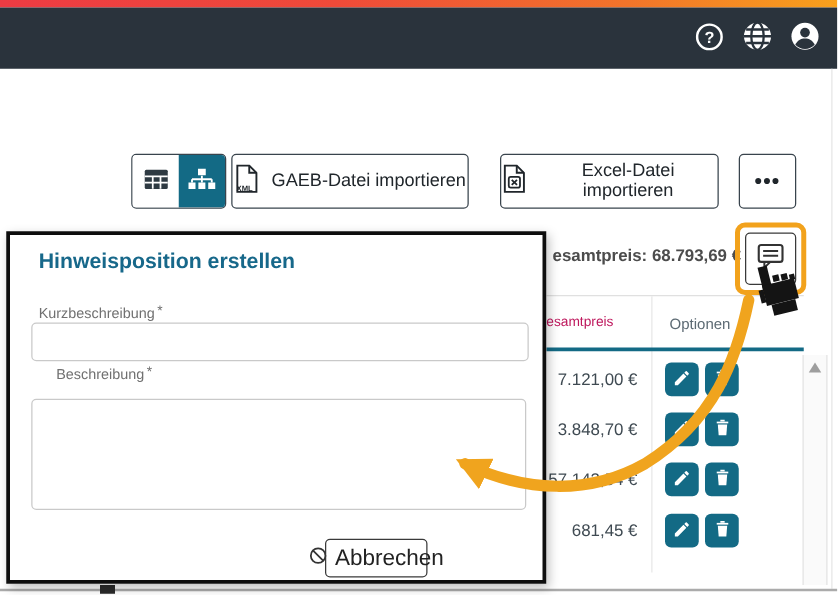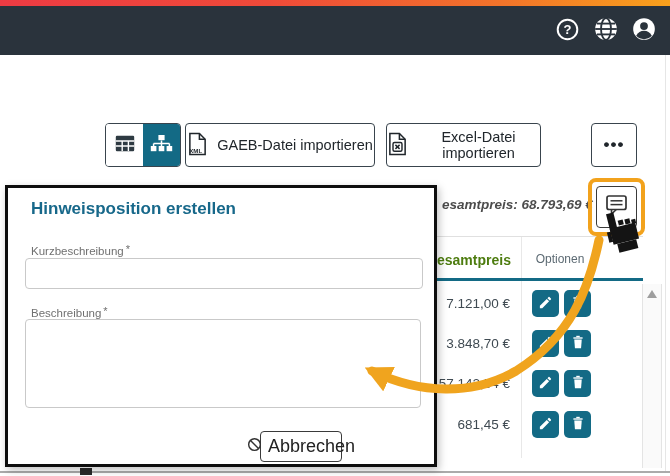--- a/index.html
+++ b/index.html
@@ -20,27 +20,27 @@
   
   .seg { position:absolute; left:105px; top:123px; width:76px; height:44px;
     border:1.5px solid #39444D; border-radius:4px; overflow:hidden; display:flex; background:#fff; }
   .seg-btn { flex:1; border:none; background:#fff; display:flex; align-items:center; justify-content:center; cursor:pointer; }
   .seg-btn.active { background:#136A85; }
   .btn-outline { position:absolute; height:44px; top:123px; background:#fff;
     border:1.5px solid #39444D; border-radius:4px; display:flex; align-items:center;
     justify-content:center; gap:9px; font-size:14.5px; color:#20262B; cursor:pointer;
     font-family:"Liberation Sans", sans-serif; }
   .btn-gaeb { left:185px; width:190px; }
-  .btn-excel { left:386px; width:155px; }
+  .btn-excel { left:400px; width:175px; }
   .btn-more { left:591px; width:46px; font-size:17px; font-weight:bold; letter-spacing:1px; color:#20262B; }
   
   .summary-text { position:absolute; left:442px; top:197px; font-size:13.5px; font-weight:bold;
-    color:#4C4C4C; white-space:nowrap;font-style:italic; }
+    color:#4C4C4C; white-space:nowrap; }
   .summary-divider { position:absolute; left:437px; top:236px; width:206px; height:1px; background:#E0E0E0; }
-  .col-header-price { position:absolute; left:437px; top:252px; font-size:14px; color:#4d7c0f; white-space:nowrap;font-weight:bold; }
+  .col-header-price { position:absolute; left:437px; top:252px; font-size:11px; color:#be185d; white-space:nowrap; }
   .col-header-options { position:absolute; left:522px; top:252px; width:76px; text-align:center;
     font-size:12px; color:#5C6A73; }
   .col-divider { position:absolute; left:521px; top:237px; width:1px; height:221px; background:#E8E8E8; }
   .header-underline { position:absolute; left:437px; top:278px; width:206px; height:2.5px; background:#136A85; }
   .price-cell { position:absolute; right:160px; width:120px; text-align:right;
     font-size:13.5px; color:#3F4A52; line-height:27px; white-space:nowrap; }
   .row-btn { position:absolute; width:27px; height:27px; border:none; border-radius:5px;
     background:#136A85; display:flex; align-items:center; justify-content:center; cursor:pointer; }
   
   .vscroll { position:absolute; left:642px; top:284px; width:20px; height:184px;
@@ -56,21 +56,21 @@
     background:#fff; border:1.5px solid #3A3A3A; border-radius:4px; display:flex;
     align-items:center; justify-content:center; cursor:pointer; z-index:16; }
   .hand-cursor { position:absolute; left:600px; top:211px; width:44px; height:48px; z-index:45; pointer-events:none; }
   
   .modal { position:absolute; left:5px; top:185px; width:432px; height:282px;
     background:#fff; border:3px solid #0D0D0D; z-index:10; box-shadow:2px 3px 8px rgba(0,0,0,0.25);padding-left:45px; }
   .modal-title { position:absolute; left:23px; top:11px; font-size:17px; font-weight:bold; color:#17688A; }
   .field-label { position:absolute; left:23px; font-size:11.5px; color:#707070; }
   .field-label .req { font-size:11px; vertical-align:2px; margin-left:2px; }
   .lbl-short { top:55px; }
-  .lbl-desc { top:117px; }
+  .lbl-desc { top:104px;margin-left:14px; }
   .modal-input { position:absolute; left:17px; top:70px; width:398px; height:31px;
     border:1px solid #C9C9C9; border-radius:4px; background:#fff; font-size:13px; padding:0 8px;
     font-family:"Liberation Sans", sans-serif; }
   .modal-textarea { position:absolute; left:17px; top:131px; width:396px; height:89px;
     border:1px solid #C9C9C9; border-radius:4px; background:#fff; resize:none; font-size:13px; padding:6px 8px;
     font-family:"Liberation Sans", sans-serif; }
   .btn-cancel { position:absolute; left:252px; top:243px; width:82px; height:31px;
     background:#fff; border:1px solid #3A3A3A; border-radius:4px; display:flex; align-items:center;
     justify-content:center; gap:6px; font-size:18px; color:#222; cursor:pointer;
     font-family:"Liberation Sans", sans-serif; }

